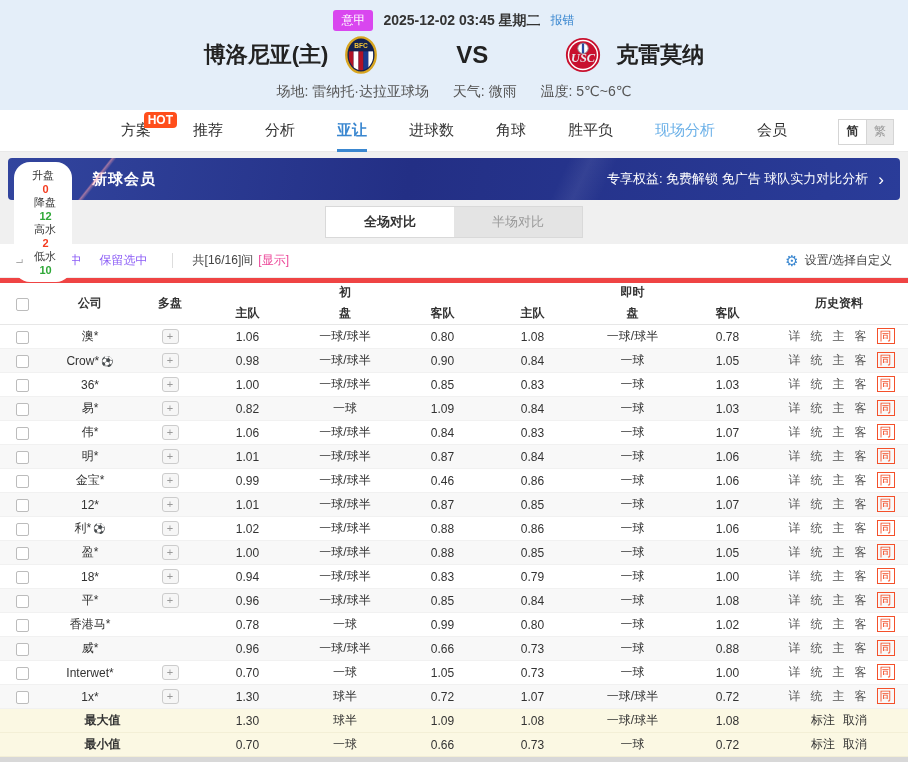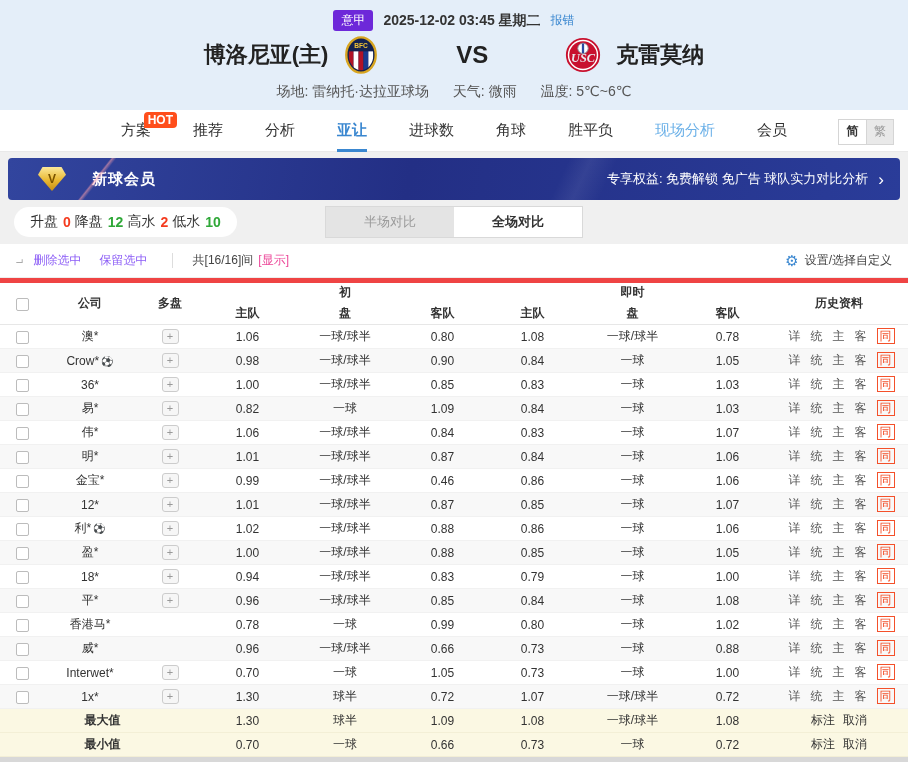--- a/index.html
+++ b/index.html
@@ -4,21 +4,21 @@
 <style>
   * { box-sizing: border-box; margin:0; padding:0; }
   body {
     width: 908px; height: 780px; margin: 0; overflow: hidden;
     font-family: "Liberation Sans", "DejaVu Sans", sans-serif;
     background: #fff; color:#333;
   }
   
   .match-header { height:110px; background:#e4eef9; }
   .top-line { display:flex; justify-content:center; align-items:center; gap:10px; padding-top:10px; }
-  .league-badge { background:#6d28d9; color:#fff; font-size:12px; padding:2px 8px; border-radius:3px; }
+  .league-badge { background:#d946ef; color:#fff; font-size:12px; padding:2px 8px; border-radius:3px; }
   .datetime { font-size:14px; font-weight:700; color:#333; }
   .report-link { font-size:12px; color:#3a87d0; cursor:pointer; }
   .teams { display:flex; align-items:center; justify-content:center; margin-top:5px; }
   .team-name { font-size:22px; font-weight:700; color:#222; }
   .team-logo { width:38px; height:38px; margin:0 14px; }
   .vs { font-size:24px; font-weight:700; color:#222; margin:0 62px; }
   .venue-line { text-align:center; font-size:14px; color:#555; margin-top:9px; }
   .venue-line .seg { margin:0 10px; }
   .venue-line .lbl { color:#555; }
   
@@ -39,21 +39,21 @@
     background:linear-gradient(115deg, rgba(255,150,160,0) 46%, rgba(255,160,170,.55) 48%, rgba(255,160,170,0) 52%); transform:skewX(-18deg); }
   .vip-banner::after { content:""; position:absolute; right:230px; top:-20px; width:180px; height:90px;
     background:linear-gradient(115deg, rgba(255,255,255,0) 40%, rgba(255,255,255,.07) 50%, rgba(255,255,255,0) 62%); }
   .vip-gem { width:28px; height:24px; margin-left:30px; clip-path:polygon(50% 100%, 0 32%, 16% 0, 84% 0, 100% 32%);
     background:linear-gradient(#fbe89a,#e9b832 55%,#c78f14); display:flex; align-items:center; justify-content:center;
     color:#7a5300; font-weight:800; font-size:12px; }
   .vip-title { margin-left:26px; font-size:15px; font-weight:700; letter-spacing:1px; }
   .vip-right { margin-left:auto; margin-right:16px; font-size:13px; display:flex; align-items:center; gap:10px; }
   .vip-chevron { font-size:17px; line-height:1; }
   .stats-row { height:44px; display:flex; align-items:center; position:relative; }
-  .stats-pill { background:#fff; border-radius:16px; padding:6px 16px; display:flex; align-items:center; font-size:14px; margin-left:6px; }
+  .stats-pill { background:#fff; border-radius:16px; padding:6px 16px; display:flex; align-items:center; font-size:11px; margin-left:6px;flex-direction:column; }
   .stat-label { color:#333; margin-left:4px; }
   .stat-label:first-child { margin-left:0; }
   .stat-value { font-weight:700; margin-left:5px; }
   .view-tabs { position:absolute; left:50%; transform:translateX(-50%); display:flex; border:1px solid #d9d9d9; }
   .view-tab { width:128px; height:30px; line-height:29px; text-align:center; font-size:13px; cursor:pointer; }
   .view-tab.on { background:#fff; color:#333; font-weight:700; }
   .view-tab.off { background:#e4e4e4; color:#9a9a9a; }
   
   .toolbar { height:34px; background:#fff; border-bottom:1px solid #ededed; display:flex; align-items:center; font-size:12px; color:#444; padding:0 16px; }
   .sel-icon { display:inline-block; color:#aaa; transform:rotate(180deg) translateY(-2px); font-size:13px; margin-right:10px; }
@@ -156,22 +156,22 @@
         <span class="stat-label">升盘</span>
         <span class="stat-value" style="color: rgb(244, 59, 31);">0</span>
         <span class="stat-label">降盘</span>
         <span class="stat-value" style="color: rgb(47, 168, 56);">12</span>
         <span class="stat-label">高水</span>
         <span class="stat-value" style="color: rgb(244, 59, 31);">2</span>
         <span class="stat-label">低水</span>
         <span class="stat-value" style="color: rgb(47, 168, 56);">10</span>
       </div>
     <div class="view-tabs">
+      <span class="view-tab on">全场对比</span>
       <span class="view-tab off">半场对比</span>
-      <span class="view-tab on">全场对比</span>
     </div>
   </div>
 </div>
 
 <div class="toolbar">
   <span class="sel-icon">⌐</span>
   <span class="tb-link">删除选中</span>
   <span class="tb-link">保留选中</span>
   <span class="tb-divider"></span>
   <span class="count-text">共[16/16]间</span>

